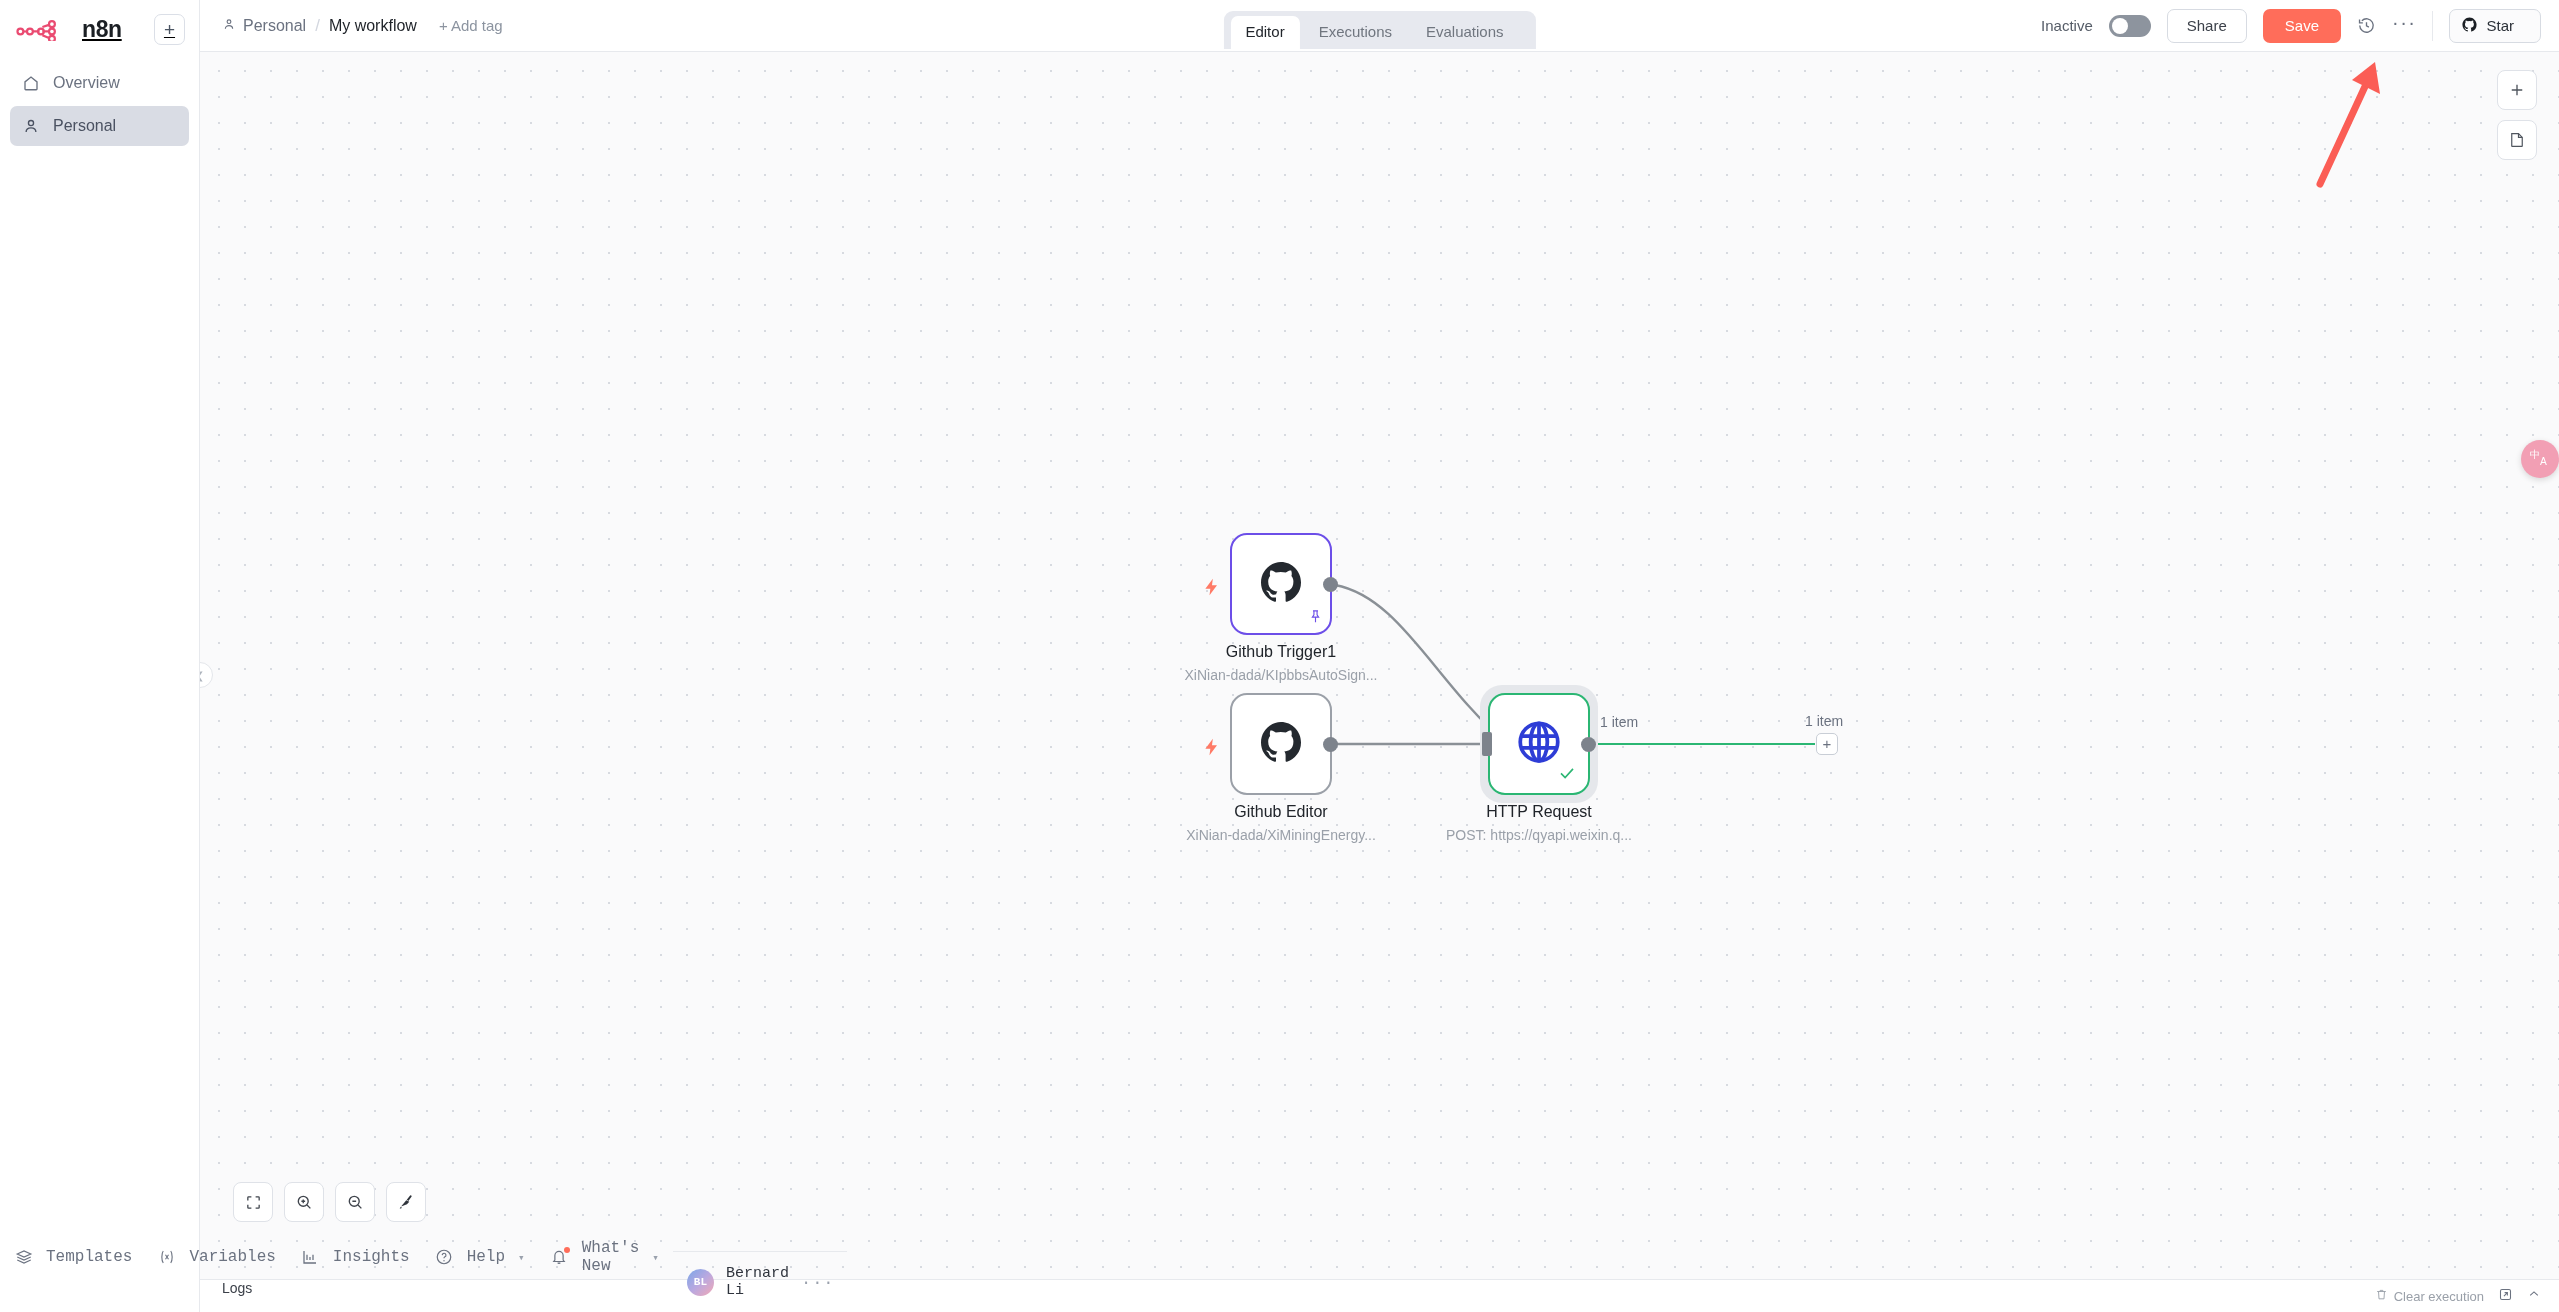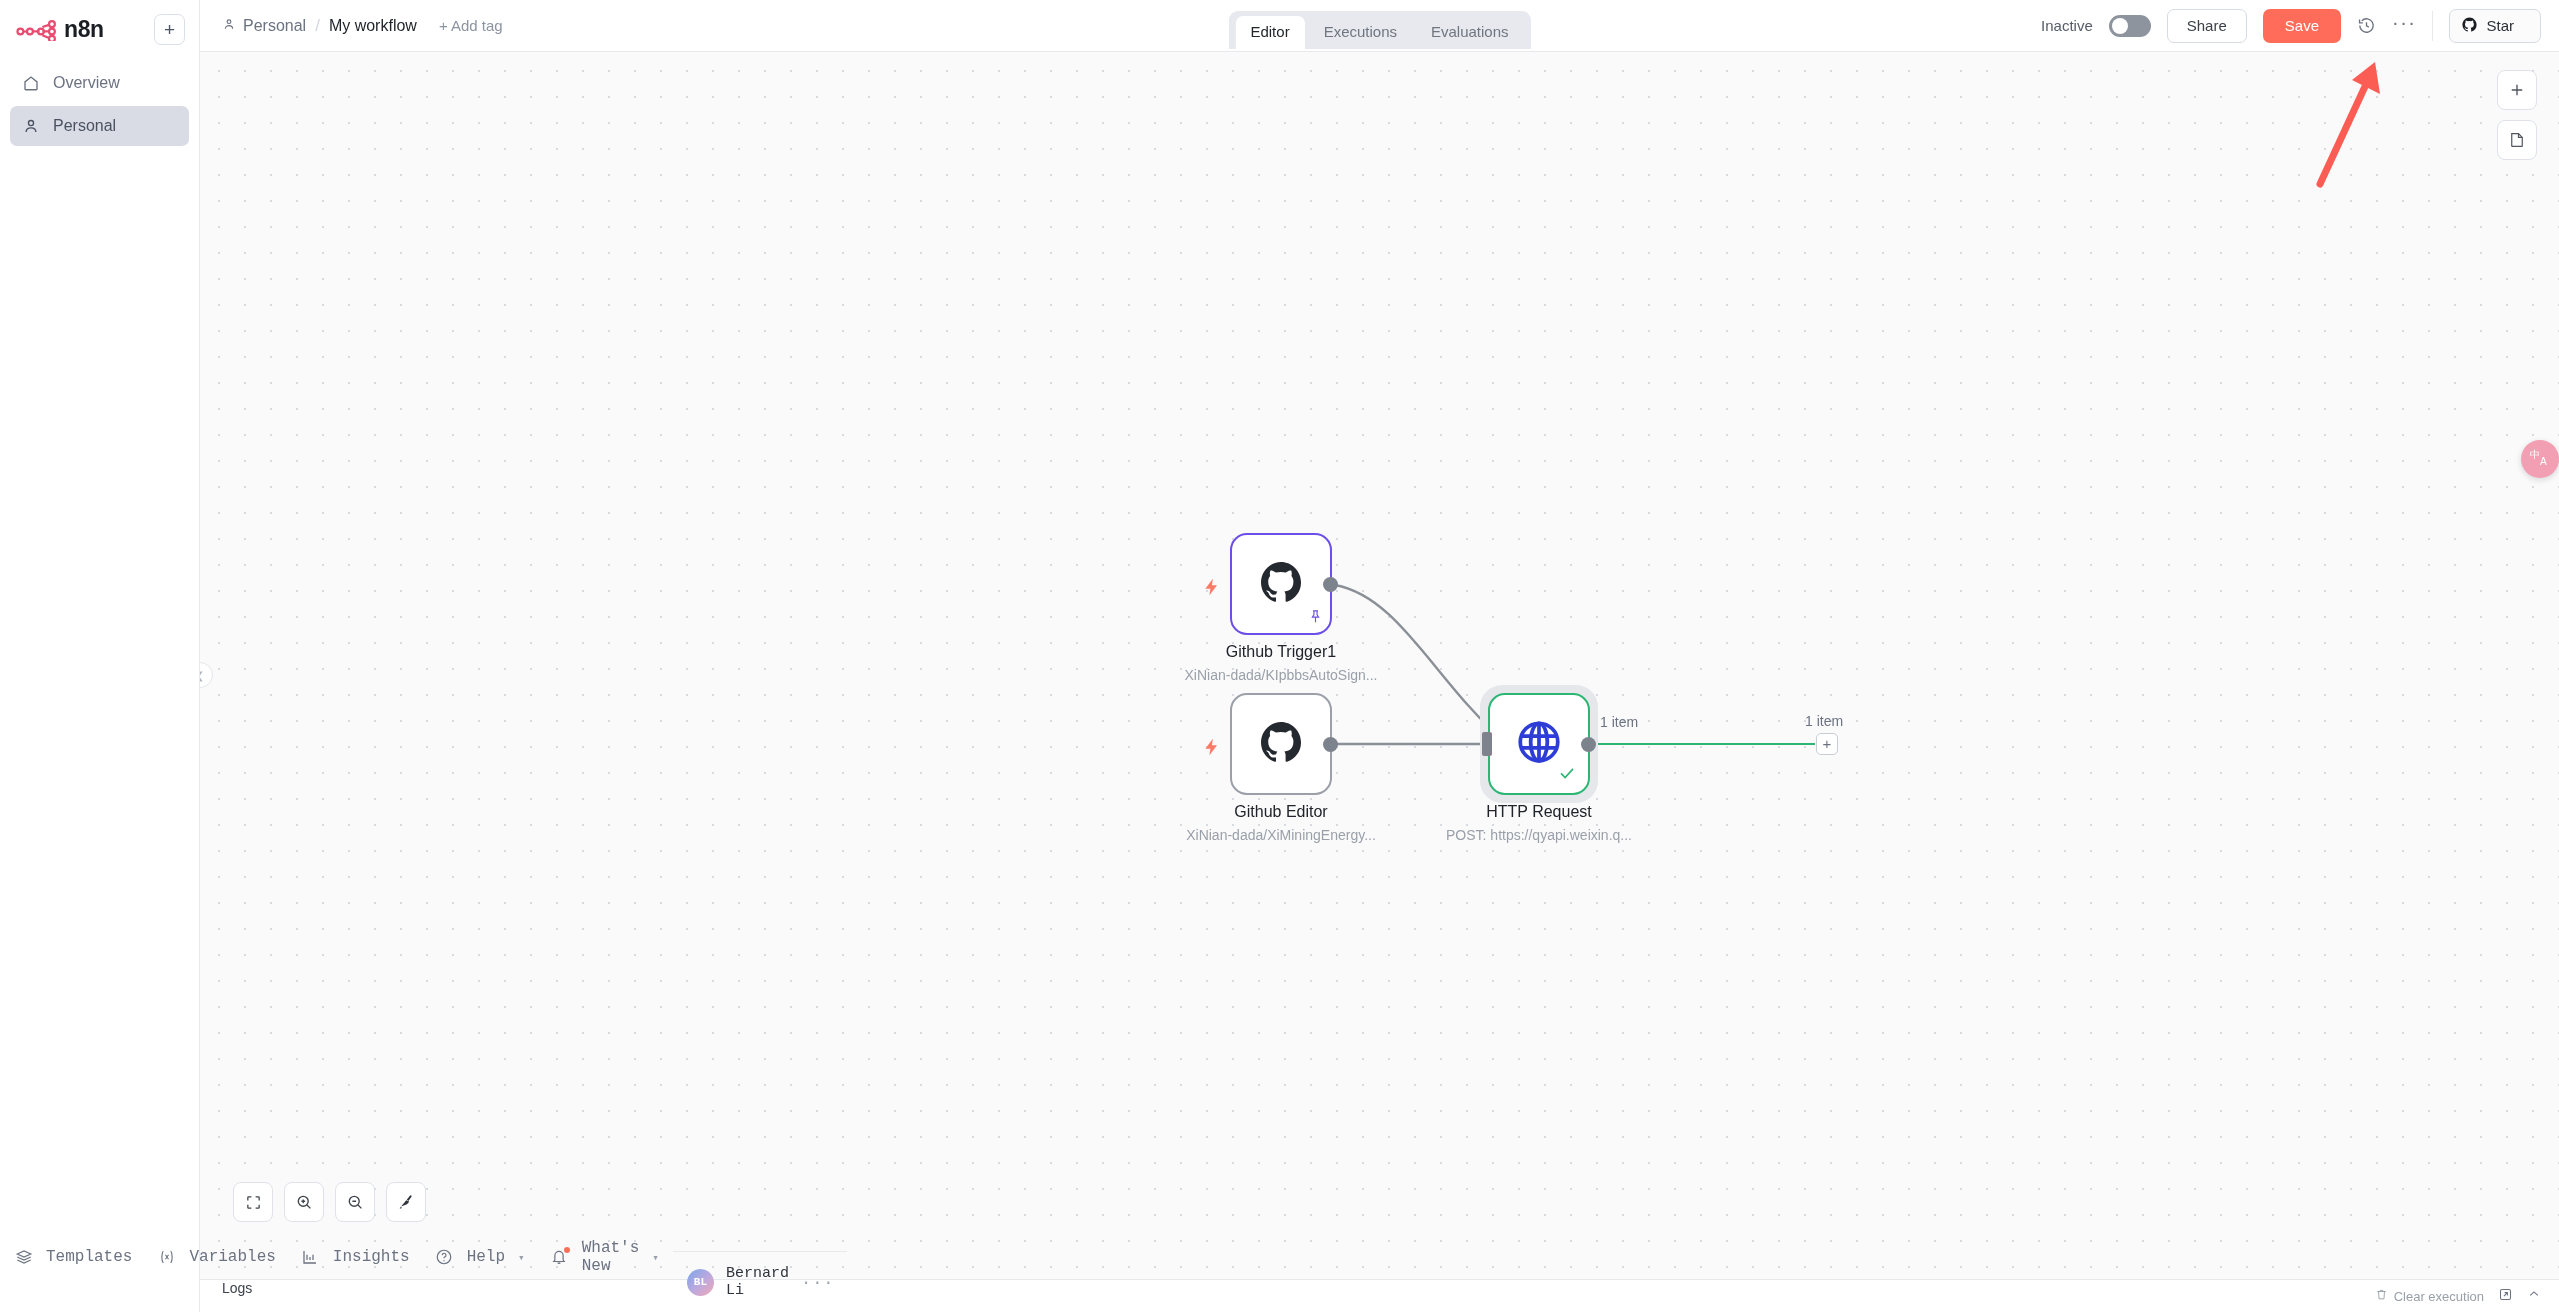--- a/index.html
+++ b/index.html
@@ -9,21 +9,21 @@
     background: #fff; overflow: hidden;
   }
   .app { display: flex; width: 2559px; height: 1312px; position: relative; }
 
   
   .sidebar {
     width: 200px; height: 1312px; flex: 0 0 200px;
     background: #fff; border-right: 1px solid #e7e9ed;
     display: flex; flex-direction: column; position: relative; z-index: 20;
   }
-  .sb-top { padding: 14px 14px 6px 16px; display: flex; align-items: center; gap: 4px; }
+  .sb-top { padding: 14px 14px 6px 16px; display: flex; align-items: center; gap: 22px; text-decoration: underline; }
   .logo-mark { width: 44px; height: 22px; flex: 0 0 44px; }
   .logo-text { font-size: 23px; font-weight: bold; color: #1b1f24; letter-spacing: -0.4px; }
   .new-btn {
     margin-left: auto; width: 31px; height: 31px; border: 1px solid #dbdfe7;
     border-radius: 7px; background: #fff; display: flex; align-items: center;
     justify-content: center; color: #4b5563; font-size: 19px; line-height: 1; cursor: pointer;
   }
   .sb-nav { padding: 12px 10px 0 10px; display: flex; flex-direction: column; gap: 3px; }
   .sb-item {
     display: flex; align-items: center; gap: 13px; height: 40px;
@@ -58,21 +58,21 @@
     display: flex; align-items: center; padding: 0 18px 0 22px; position: relative; z-index: 15;
   }
   .crumbs { display: flex; align-items: center; gap: 9px; font-size: 16px; }
   .crumb-person { color: #6b7280; display: flex; align-items: center; gap: 7px; cursor: pointer; }
   .crumb-sep { color: #d3d7df; font-size: 17px; }
   .crumb-title { color: #1f2329; cursor: pointer; }
   .add-tag { color: #8c94a0; font-size: 15px; margin-left: 13px; cursor: pointer; }
 
   .tabs {
     position: absolute; left: 50%; transform: translateX(-50%); bottom: 2px;
-    display: flex; gap: 4px; background: #e7e9ef; border-radius: 9px 9px 0 0; padding: 5px 7px 0 7px; text-align: center;
+    display: flex; gap: 4px; background: #e7e9ef; border-radius: 9px 9px 0 0; padding: 5px 17px 0 7px; text-align: center;
   }
   .tab {
     padding: 7px 15px 9px 15px; font-size: 15px; color: #70767f;
     border-radius: 7px 7px 0 0; cursor: pointer;
   }
   .tab.active { background: #fff; color: #22262c; }
 
   .hdr-right { margin-left: auto; display: flex; align-items: center; gap: 16px; }
   .inactive-label { font-size: 15px; color: #555c67; }
   .toggle {

